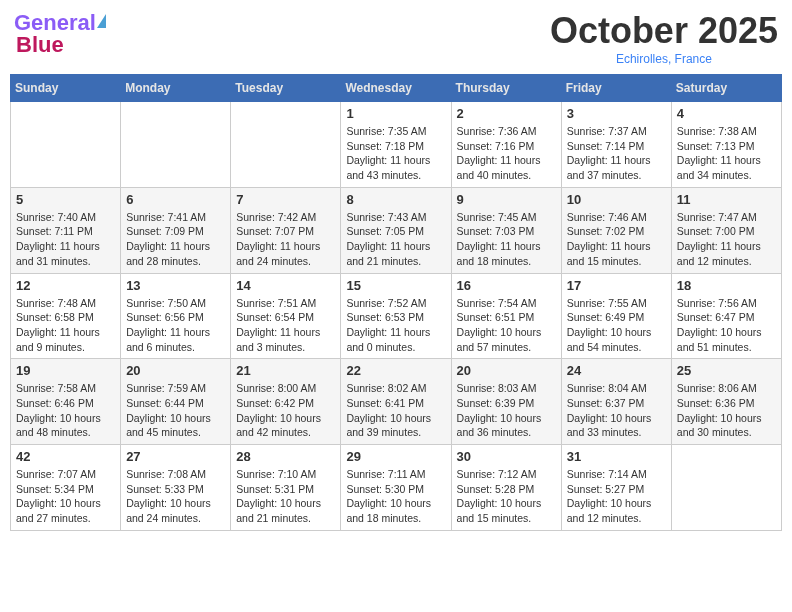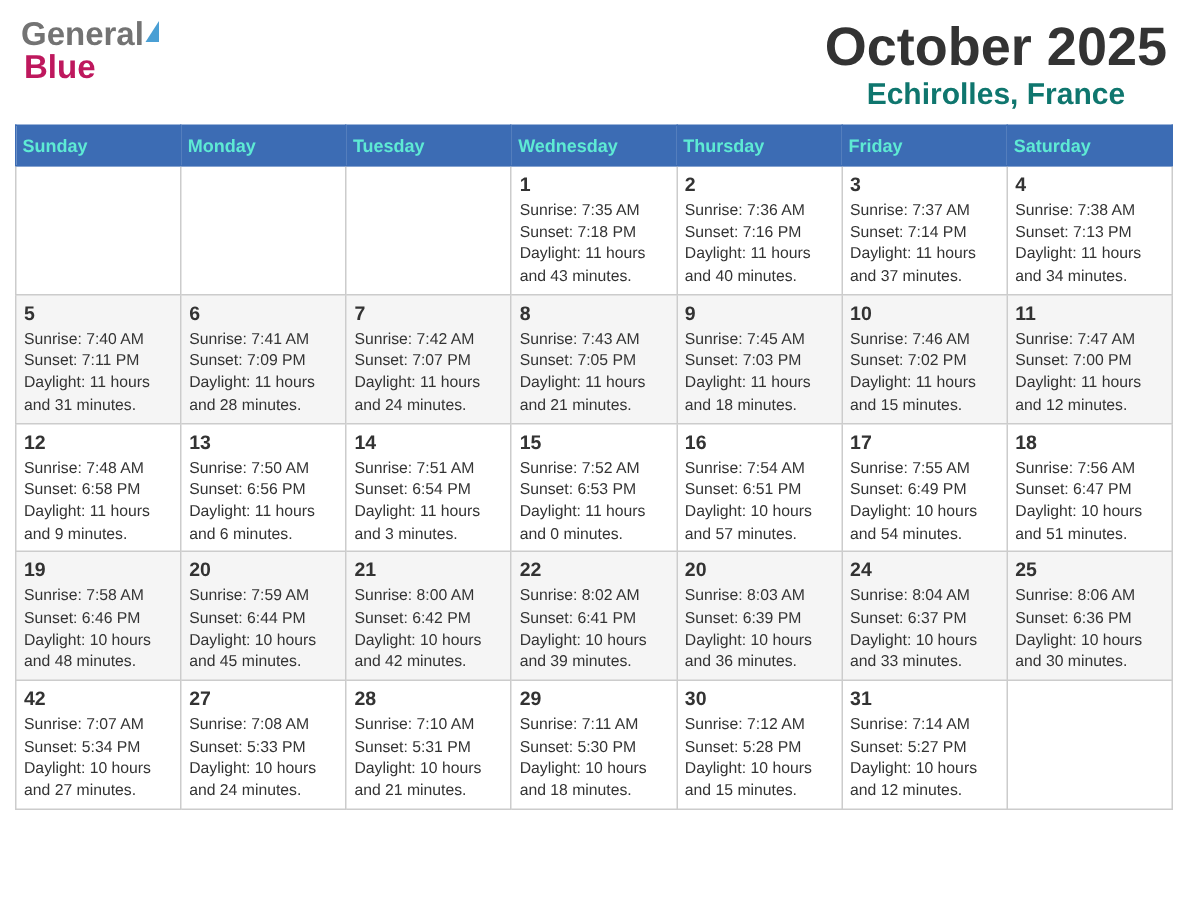--- a/index.html
+++ b/index.html
@@ -24,32 +24,32 @@
     }
     .month-title {
       text-align: center;
     }
     .month-title h1 {
       font-size: 36px;
       font-weight: bold;
       color: #333;
     }
     .month-title h2 {
-      font-size: 20px;
-      color: #0f766e;
-      font-weight: bold;
+      font-size: 12px;
+      color: #3b82f6;
+      font-weight: normal;
     }
     .calendar {
       width: 100%;
       border-collapse: collapse;
       font-size: 11px;
     }
     .calendar th {
       background: #3c6cb4;
-      color: #5eead4;
+      color: #e5e5e5;
       padding: 6px 4px;
       text-align: left;
       font-size: 12px;
       font-weight: bold;
       border: 1px solid #3c6cb4;
     }
     .calendar td {
       border: 1px solid #ccc;
       vertical-align: top;
       padding: 4px 5px;
@@ -74,21 +74,21 @@
     .empty-cell {
       background: #f9f9f9;
     }
   </style>
 </head>
 <body>
 
 <div class="header">
   <div class="logo">
     <div style="display:flex; align-items:center;">
-      <span style="font-size:22px; font-weight:bold; color:#737373;">General</span>
+      <span style="font-size:22px; font-weight:bold; color:#8b5cf6;">General</span>
       <span style="display:inline-block; width:0; height:0; border-left:9px solid transparent; border-bottom:14px solid #4a9fd4; margin-left:1px; margin-right:1px; position:relative; top:-2px;"></span>
     </div>
     <span style="font-size:22px; font-weight:bold; color:#be185d; margin-top:-4px; padding-left:2px;">Blue</span>
   </div>
   <div class="month-title">
     <h1>October 2025</h1>
     <h2>Echirolles, France</h2>
   </div>
 </div>
 

